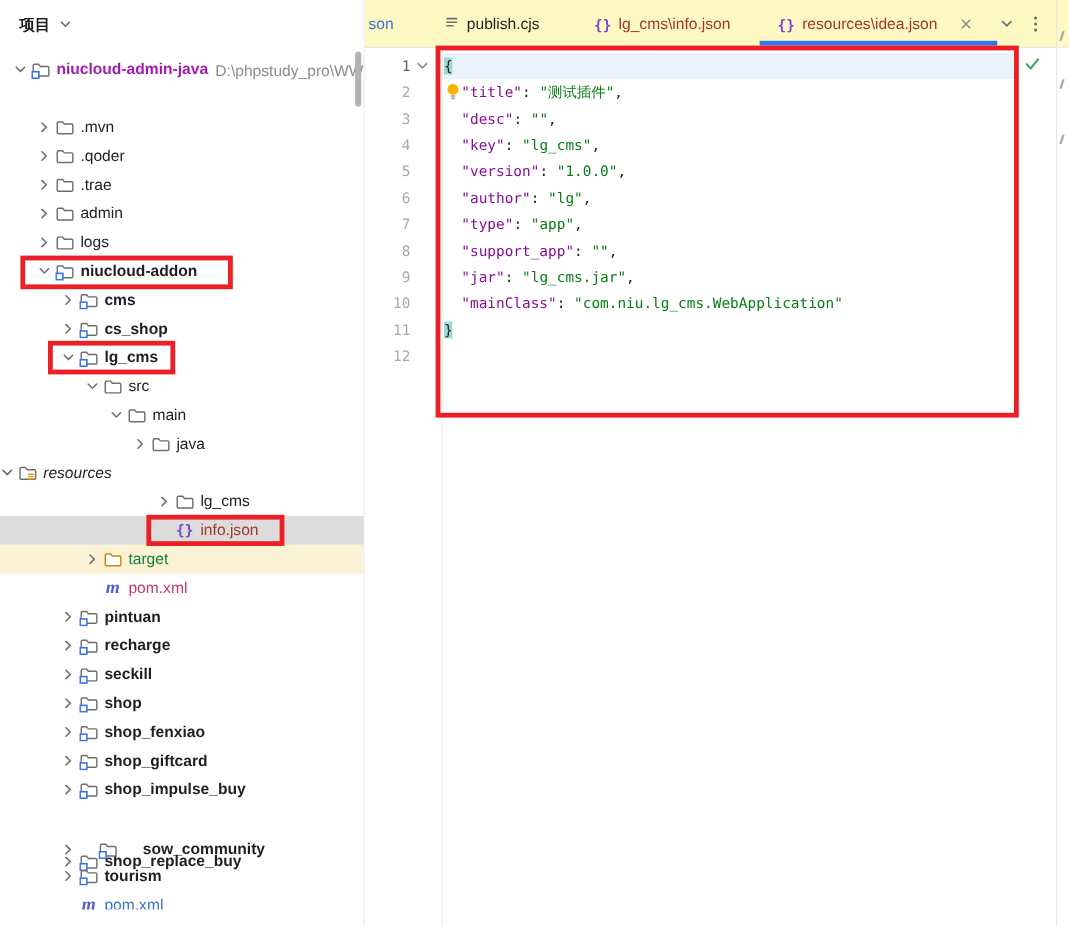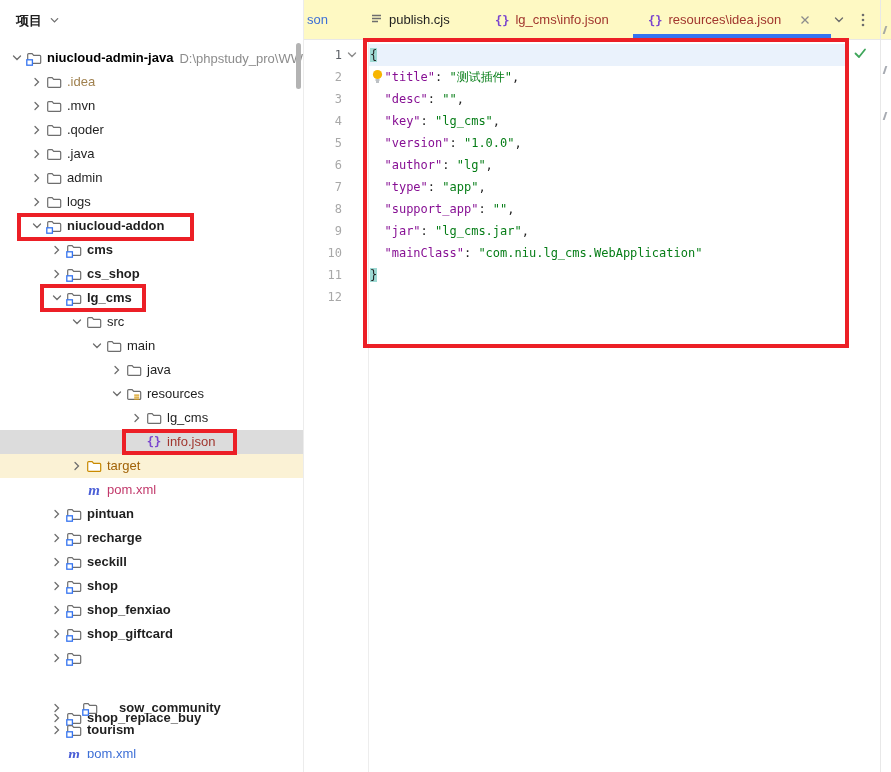--- a/index.html
+++ b/index.html
@@ -84,36 +84,23 @@
           <svg width="12" height="12" viewBox="0 0 12 12">
             <path d="M2.5 4 6 7.5 9.5 4" stroke="#6e6e6e" stroke-width="1.3" fill="none" stroke-linecap="round"></path>
           </svg>
         </span>
         <span class="ticon">
           <svg width="16" height="16" viewBox="0 0 16 16">
     <path d="M1.7 4.6c0-.6.45-1 1-1h3.4l1.6 1.8h6c.55 0 1 .45 1 1v6c0 .55-.45 1-1 1H2.7c-.55 0-1-.45-1-1z" fill="#fff" stroke="#6e6e6e" stroke-width="1.2"></path>
             <rect x="0.8" y="9.8" width="5.6" height="5.4" fill="#fff" stroke="#3574f0" stroke-width="1.3"></rect>
           </svg>
         </span>
-        <span class="lbl" style="color: #000000; font-weight: 700;">niucloud-admin-java</span>
+        <span class="lbl" style="color: #a21caf; font-weight: 700;">niucloud-admin-java</span>
         <span class="sfx">D:\phpstudy_pro\WW</span>
       </div>
-      <div class="tree-row" style="top: 70px; padding-left: 31px;">
-        <span class="chev">
-          <svg width="12" height="12" viewBox="0 0 12 12">
-            <path d="M4 2.5 7.5 6 4 9.5" stroke="#6e6e6e" stroke-width="1.3" fill="none" stroke-linecap="round"></path>
-          </svg>
-        </span>
-        <span class="ticon">
-          <svg width="16" height="16" viewBox="0 0 16 16">
-    <path d="M1.7 4.6c0-.6.45-1 1-1h3.4l1.6 1.8h6c.55 0 1 .45 1 1v6c0 .55-.45 1-1 1H2.7c-.55 0-1-.45-1-1z" fill="#fff" stroke="#6e6e6e" stroke-width="1.2"></path>
-          </svg>
-        </span>
-        <span class="lbl" style="color: rgb(160, 129, 79);">.idea</span>
-      </div>
       <div class="tree-row" style="top: 94px; padding-left: 31px;">
         <span class="chev">
           <svg width="12" height="12" viewBox="0 0 12 12">
             <path d="M4 2.5 7.5 6 4 9.5" stroke="#6e6e6e" stroke-width="1.3" fill="none" stroke-linecap="round"></path>
           </svg>
         </span>
         <span class="ticon">
           <svg width="16" height="16" viewBox="0 0 16 16">
     <path d="M1.7 4.6c0-.6.45-1 1-1h3.4l1.6 1.8h6c.55 0 1 .45 1 1v6c0 .55-.45 1-1 1H2.7c-.55 0-1-.45-1-1z" fill="#fff" stroke="#6e6e6e" stroke-width="1.2"></path>
           </svg>
@@ -137,21 +124,21 @@
         <span class="chev">
           <svg width="12" height="12" viewBox="0 0 12 12">
             <path d="M4 2.5 7.5 6 4 9.5" stroke="#6e6e6e" stroke-width="1.3" fill="none" stroke-linecap="round"></path>
           </svg>
         </span>
         <span class="ticon">
           <svg width="16" height="16" viewBox="0 0 16 16">
     <path d="M1.7 4.6c0-.6.45-1 1-1h3.4l1.6 1.8h6c.55 0 1 .45 1 1v6c0 .55-.45 1-1 1H2.7c-.55 0-1-.45-1-1z" fill="#fff" stroke="#6e6e6e" stroke-width="1.2"></path>
           </svg>
         </span>
-        <span class="lbl" style="color: rgb(31, 31, 31);">.java</span>
+        <span class="lbl" style="color: rgb(31, 31, 31);">.trae</span>
       </div>
       <div class="tree-row" style="top: 166px; padding-left: 31px;">
         <span class="chev">
           <svg width="12" height="12" viewBox="0 0 12 12">
             <path d="M4 2.5 7.5 6 4 9.5" stroke="#6e6e6e" stroke-width="1.3" fill="none" stroke-linecap="round"></path>
           </svg>
         </span>
         <span class="ticon">
           <svg width="16" height="16" viewBox="0 0 16 16">
     <path d="M1.7 4.6c0-.6.45-1 1-1h3.4l1.6 1.8h6c.55 0 1 .45 1 1v6c0 .55-.45 1-1 1H2.7c-.55 0-1-.45-1-1z" fill="#fff" stroke="#6e6e6e" stroke-width="1.2"></path>
@@ -260,21 +247,21 @@
             <path d="M4 2.5 7.5 6 4 9.5" stroke="#6e6e6e" stroke-width="1.3" fill="none" stroke-linecap="round"></path>
           </svg>
         </span>
         <span class="ticon">
           <svg width="16" height="16" viewBox="0 0 16 16">
     <path d="M1.7 4.6c0-.6.45-1 1-1h3.4l1.6 1.8h6c.55 0 1 .45 1 1v6c0 .55-.45 1-1 1H2.7c-.55 0-1-.45-1-1z" fill="#fff" stroke="#6e6e6e" stroke-width="1.2"></path>
           </svg>
         </span>
         <span class="lbl" style="color: rgb(31, 31, 31);">java</span>
       </div>
-      <div class="tree-row" style="top: 382px; padding-left: 111px;">
+      <div class="tree-row" style="top: 382px;  font-style: italic;">
         <span class="chev">
           <svg width="12" height="12" viewBox="0 0 12 12">
             <path d="M2.5 4 6 7.5 9.5 4" stroke="#6e6e6e" stroke-width="1.3" fill="none" stroke-linecap="round"></path>
           </svg>
         </span>
         <span class="ticon">
           <svg width="16" height="16" viewBox="0 0 16 16">
     <path d="M1.7 4.6c0-.6.45-1 1-1h3.4l1.6 1.8h6c.55 0 1 .45 1 1v6c0 .55-.45 1-1 1H2.7c-.55 0-1-.45-1-1z" fill="#fff" stroke="#6e6e6e" stroke-width="1.2"></path>
             <path d="M8.2 9.2h5M8.2 11.2h5M8.2 13.2h5" stroke="#d99e1b" stroke-width="1.2"></path>
           </svg>
@@ -305,21 +292,21 @@
         <span class="chev">
           <svg width="12" height="12" viewBox="0 0 12 12">
             <path d="M4 2.5 7.5 6 4 9.5" stroke="#6e6e6e" stroke-width="1.3" fill="none" stroke-linecap="round"></path>
           </svg>
         </span>
         <span class="ticon">
           <svg width="16" height="16" viewBox="0 0 16 16">
     <path d="M1.7 4.6c0-.6.45-1 1-1h3.4l1.6 1.8h6c.55 0 1 .45 1 1v6c0 .55-.45 1-1 1H2.7c-.55 0-1-.45-1-1z" fill="#fff" stroke="#c98a00" stroke-width="1.2"></path>
           </svg>
         </span>
-        <span class="lbl" style="color: #a16207; text-align: center;">target</span>
+        <span class="lbl" style="color: #15803d; text-align: center;">target</span>
       </div>
       <div class="tree-row" style="top: 478px; padding-left: 71px;">
         <span class="noChev"></span>
         <span class="ticon">
           <span class="maven-glyph">m</span>
         </span>
         <span class="lbl" style="color: rgb(194, 57, 107);">pom.xml</span>
       </div>
       <div class="tree-row" style="top: 502px; padding-left: 51px;">
         <span class="chev">
@@ -410,20 +397,21 @@
           <svg width="12" height="12" viewBox="0 0 12 12">
             <path d="M4 2.5 7.5 6 4 9.5" stroke="#6e6e6e" stroke-width="1.3" fill="none" stroke-linecap="round"></path>
           </svg>
         </span>
         <span class="ticon">
           <svg width="16" height="16" viewBox="0 0 16 16">
     <path d="M1.7 4.6c0-.6.45-1 1-1h3.4l1.6 1.8h6c.55 0 1 .45 1 1v6c0 .55-.45 1-1 1H2.7c-.55 0-1-.45-1-1z" fill="#fff" stroke="#6e6e6e" stroke-width="1.2"></path>
             <rect x="0.8" y="9.8" width="5.6" height="5.4" fill="#fff" stroke="#3574f0" stroke-width="1.3"></rect>
           </svg>
         </span>
+        <span class="lbl" style="color: rgb(31, 31, 31); font-weight: 700;">shop_impulse_buy</span>
       </div>
       <div class="tree-row" style="top: 706px; padding-left: 51px;">
         <span class="chev">
           <svg width="12" height="12" viewBox="0 0 12 12">
             <path d="M4 2.5 7.5 6 4 9.5" stroke="#6e6e6e" stroke-width="1.3" fill="none" stroke-linecap="round"></path>
           </svg>
         </span>
         <span class="ticon">
           <svg width="16" height="16" viewBox="0 0 16 16">
     <path d="M1.7 4.6c0-.6.45-1 1-1h3.4l1.6 1.8h6c.55 0 1 .45 1 1v6c0 .55-.45 1-1 1H2.7c-.55 0-1-.45-1-1z" fill="#fff" stroke="#6e6e6e" stroke-width="1.2"></path>

